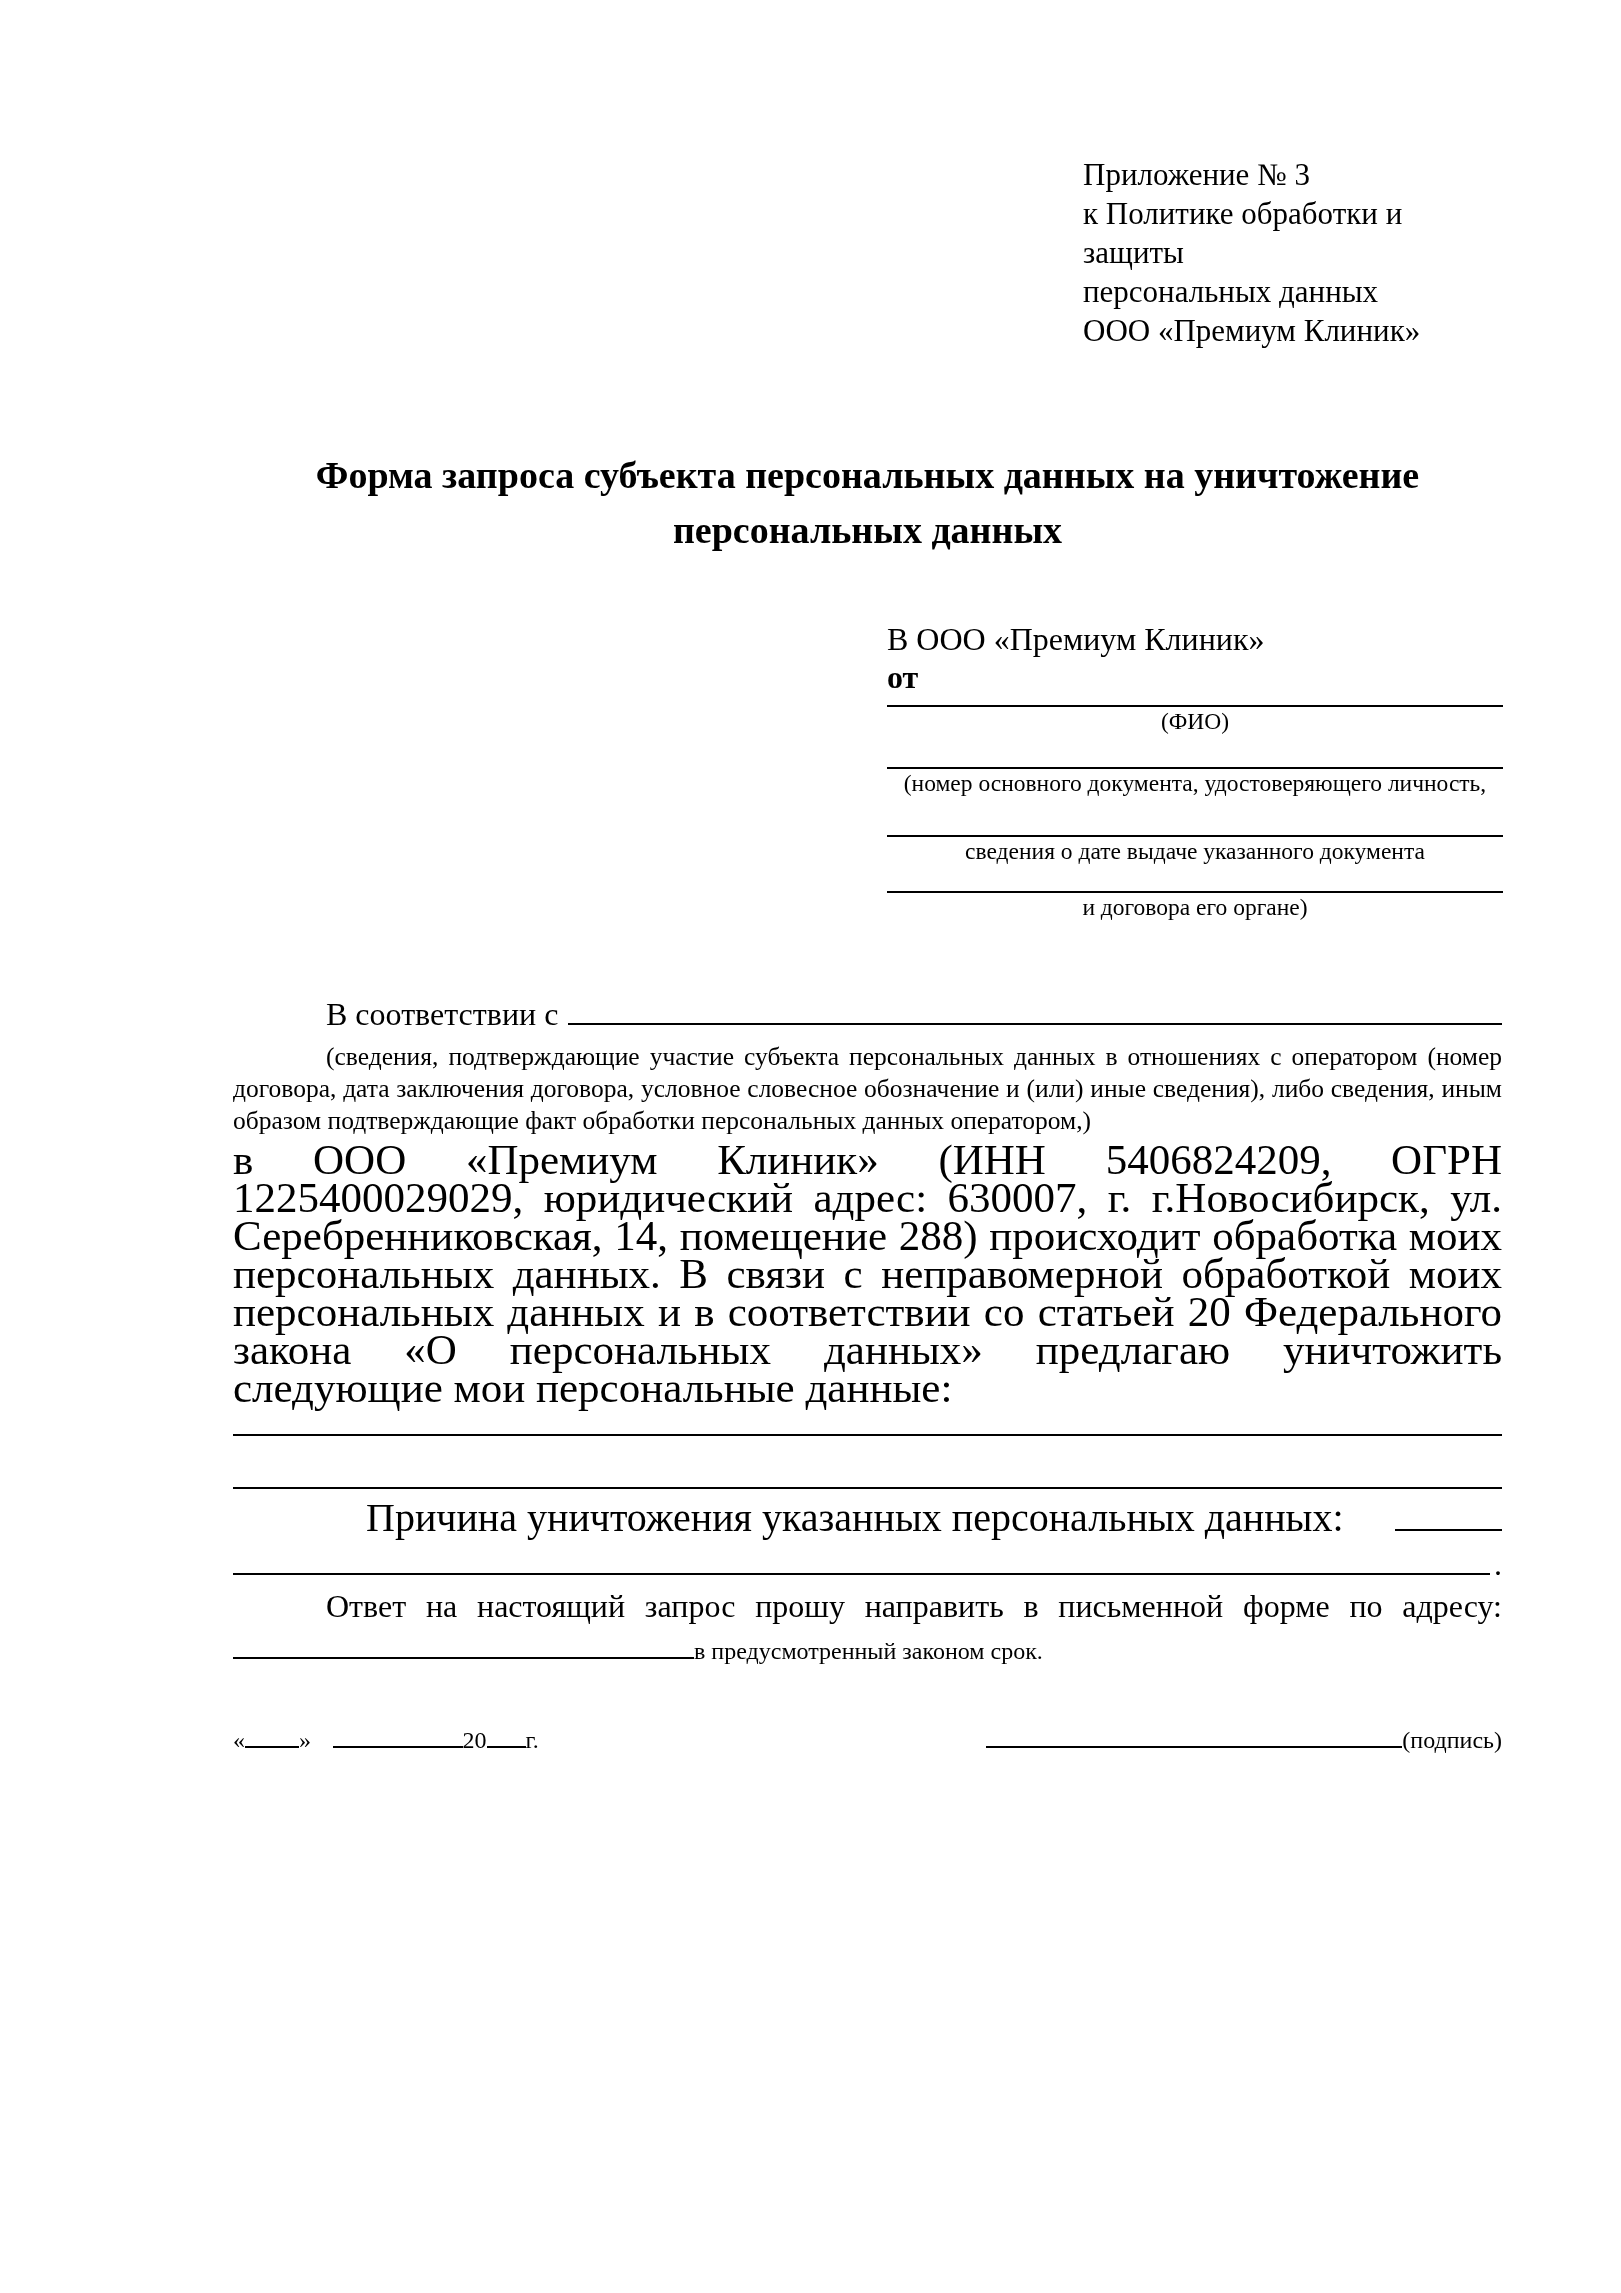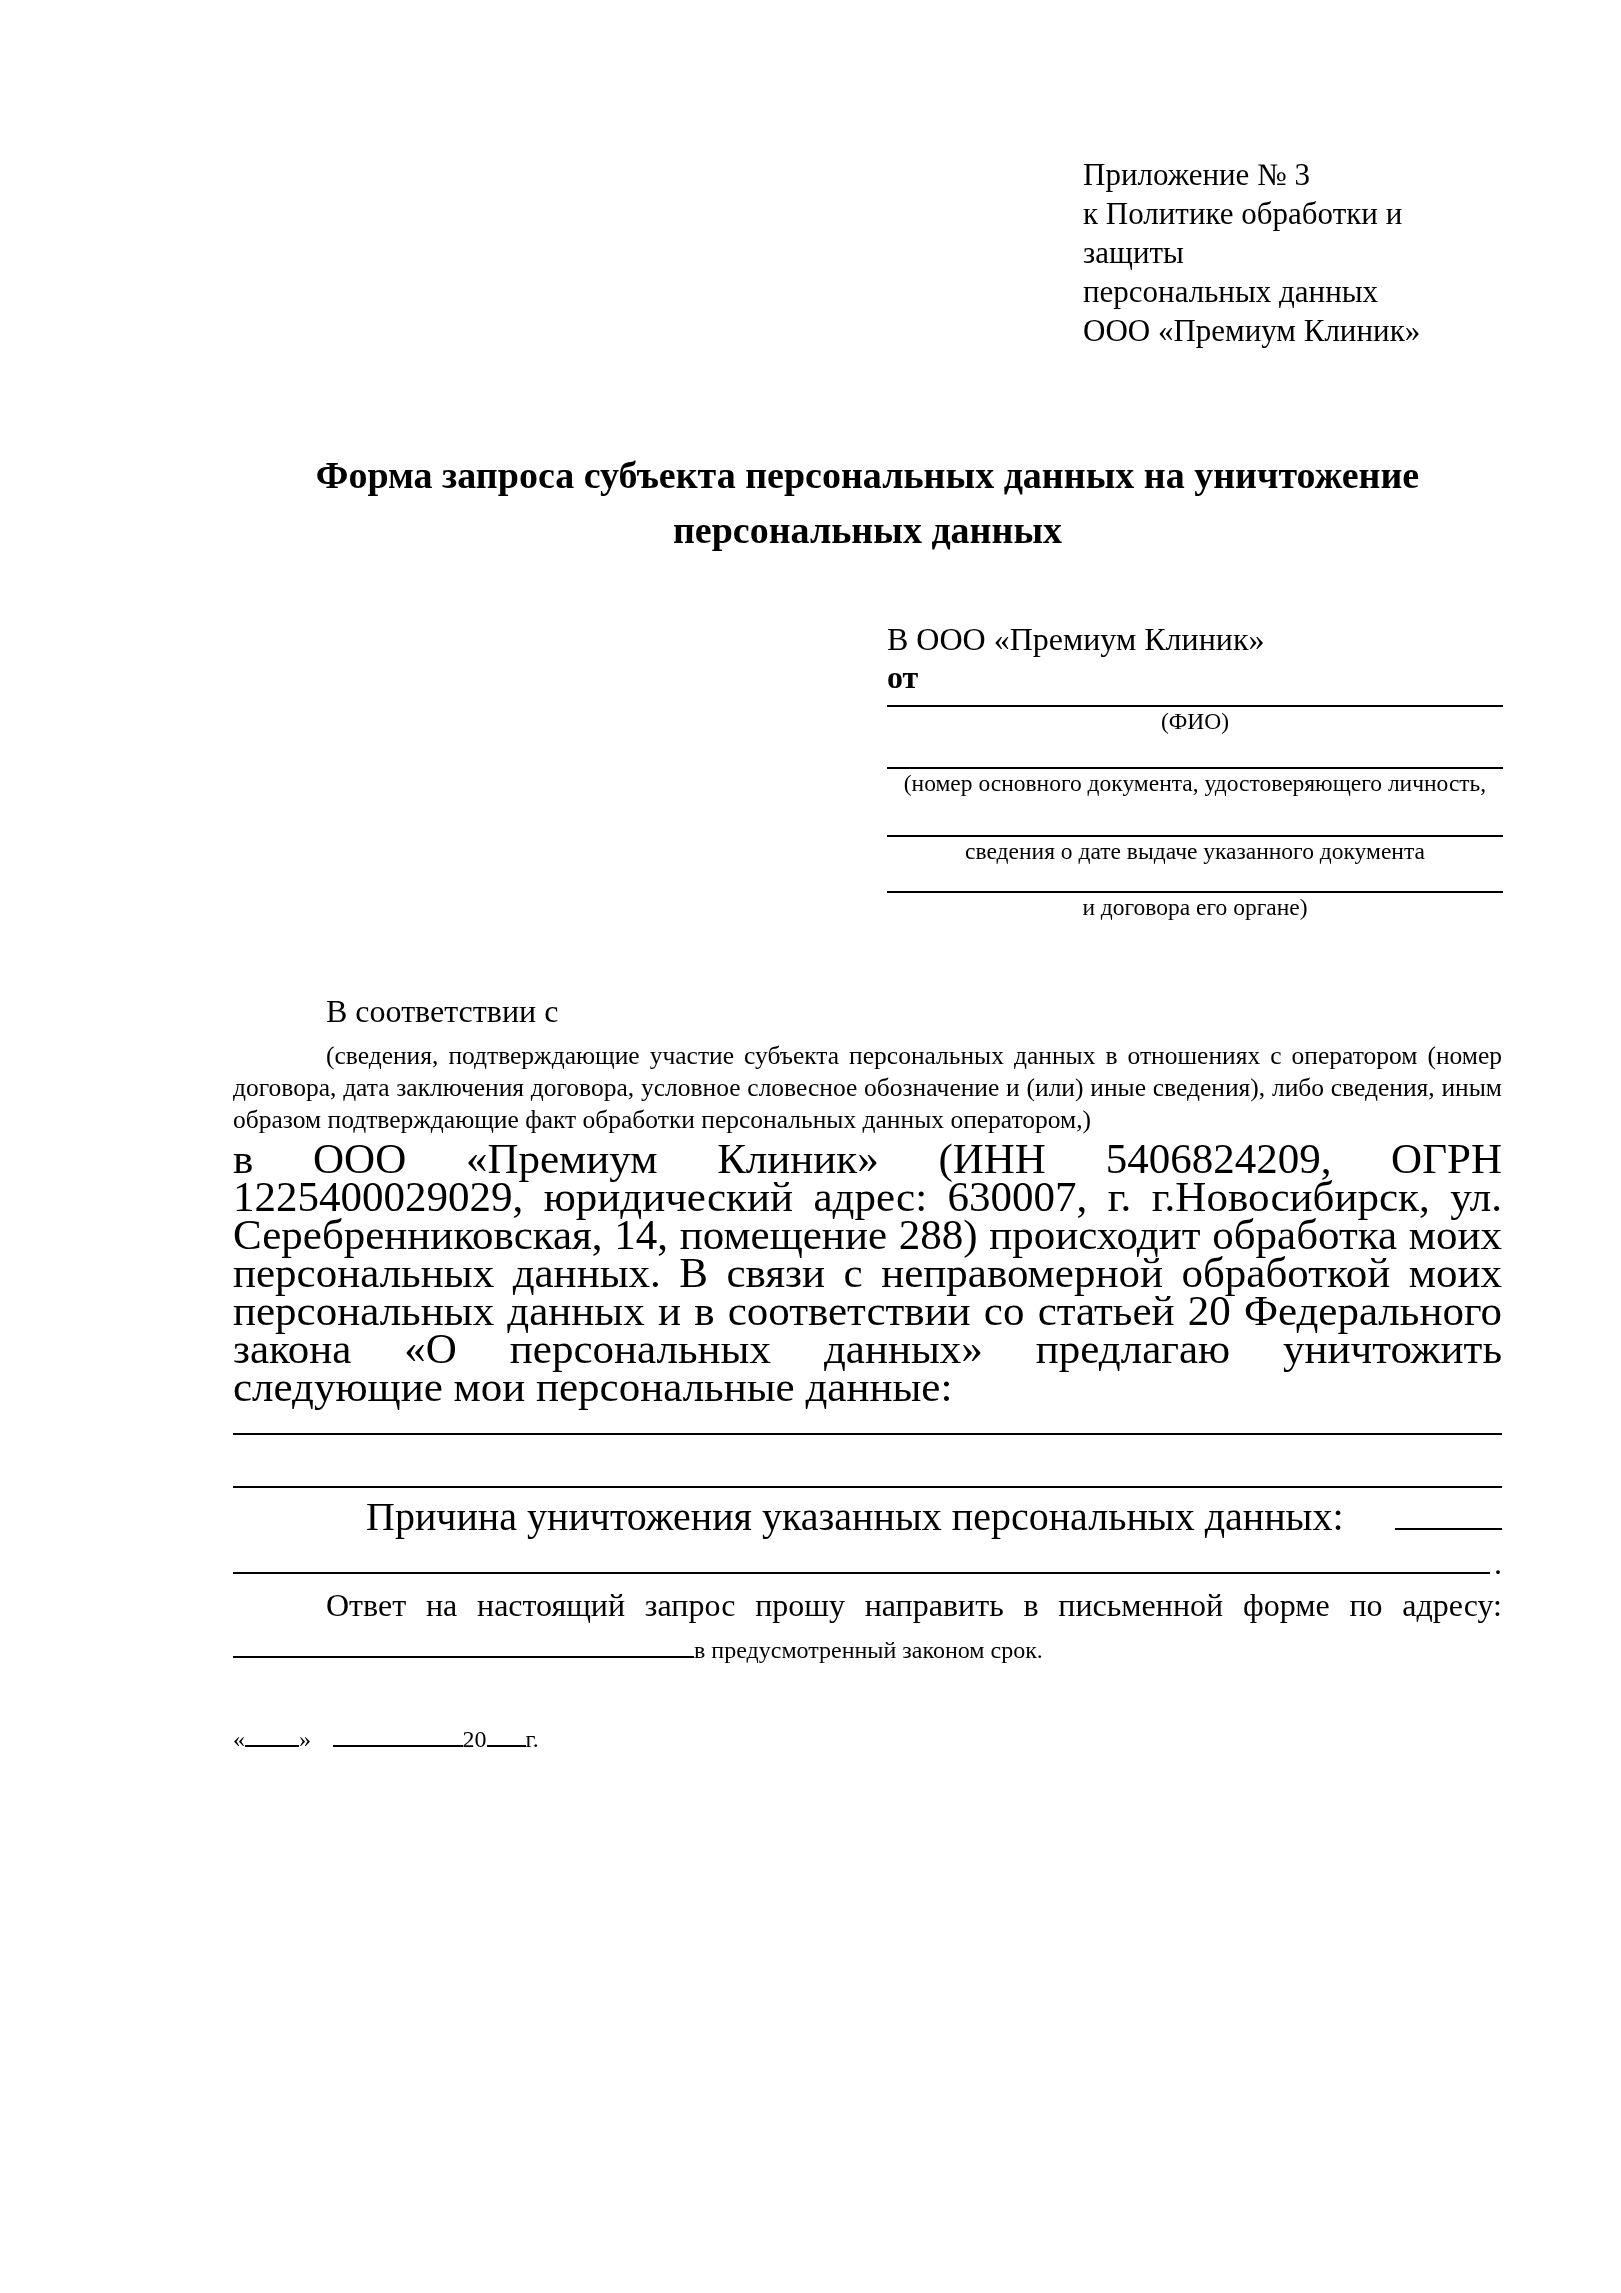--- a/index.html
+++ b/index.html
@@ -56,21 +56,20 @@
   .row{display:flex;align-items:baseline;}
   .blank{
     display:inline-block;
     border-bottom:2.9px solid #000;
     height:1em;
   }
   .accordance{
     margin-top:69px;
     font-size:32px;
     line-height:41px;
-    flex-direction:column;
   }
   .accordance .lead{margin-left:93px;white-space:nowrap;padding-right:9.8px;}
   .accordance .blank{flex:1;}
   .note{
     margin-top:5.9px;
     font-size:25.5px;
     line-height:32px;
     text-align:justify;
     text-indent:93px;
   }
@@ -183,16 +182,20 @@
   <div class="answer-lead">Ответ на настоящий запрос прошу направить в письменной форме по адресу:</div>
   <div class="answer-row row">
     <span class="blank"></span>
     <span>в предусмотренный законом срок.</span>
   </div>
 
   <div class="footer-row">
     <div class="date-field">
       <span>«</span><span class="blank day"></span><span>»</span><span class="blank month"></span><span>20</span><span class="blank year"></span><span>г.</span>
     </div>
+    <div class="signature-field">
+      <span class="blank"></span>
+      <span>(подпись)</span>
+    </div>
   </div>
 
 </div>
 
 
 </body></html>

